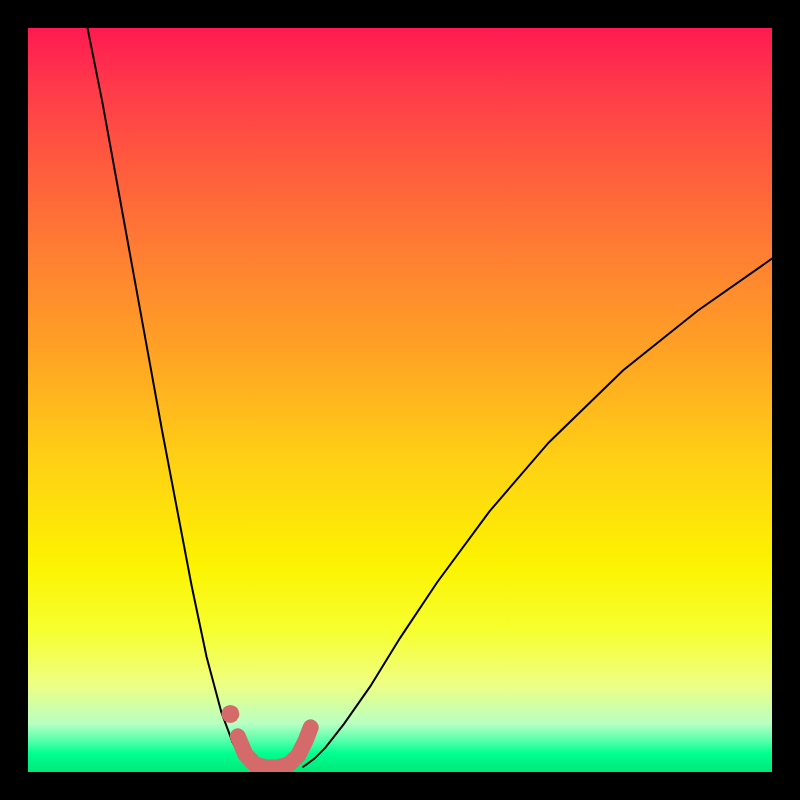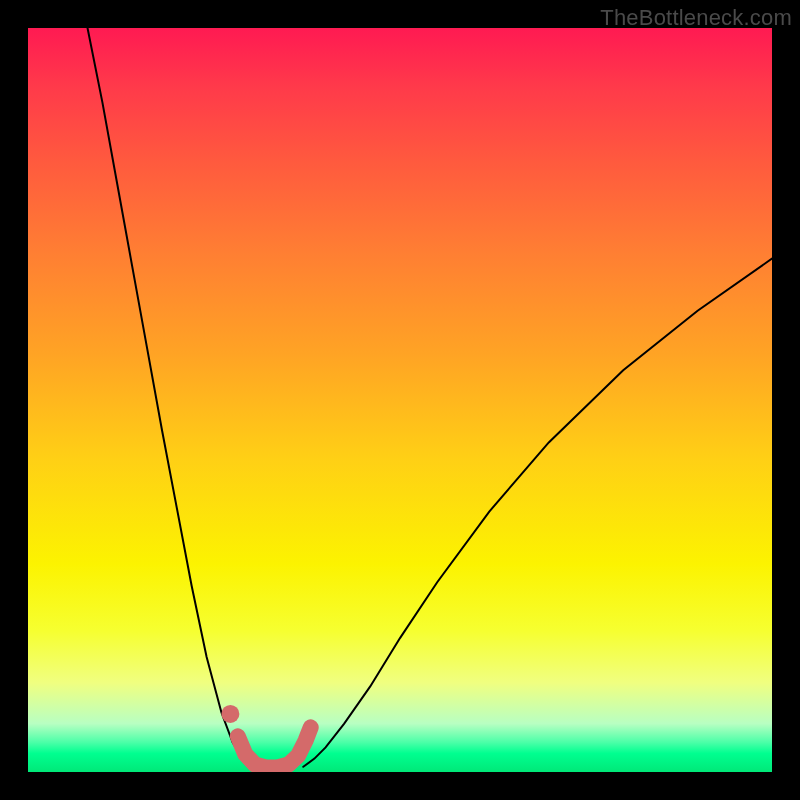--- a/index.html
+++ b/index.html
@@ -61,14 +61,13 @@
 
 <div class="frame">
   <div class="plot">
     <svg class="curves" viewBox="0 0 744 744" preserveAspectRatio="none">
       <path id="left-curve" fill="none" stroke="#000000" stroke-width="2" stroke-linecap="round" d="M59.52 0.00 L74.40 74.40 L89.28 156.24 L104.16 238.08 L119.04 319.92 L133.92 401.76 L148.80 479.88 L163.68 558.00 L178.56 628.68 L193.44 684.48 L204.60 714.24 L215.76 732.84 L223.20 740.28"></path>
       <path id="right-curve" fill="none" stroke="#000000" stroke-width="2" stroke-linecap="round" d="M275.28 738.79 L286.44 730.61 L297.60 719.45 L316.20 695.64 L342.24 658.44 L372.00 610.08 L409.20 554.28 L461.28 483.60 L520.80 414.41 L595.20 342.24 L669.60 282.72 L744.00 230.64"></path>
       <path id="valley-path" fill="none" stroke="#d46a6a" stroke-width="16" stroke-linecap="round" stroke-linejoin="round" d="M209.81 708.29 L217.25 726.14 L226.92 736.56 L238.08 739.54 L249.24 739.54 L260.40 736.56 L270.07 727.63 L277.51 712.75 L282.72 699.36"></path>
       <circle id="valley-dot" fill="#d46a6a" cx="202.37" cy="685.97" r="9"></circle>
     </svg>
   </div>
-  <div class="watermark">TheBottleneck.com</div>
 </div>
 
 </body></html>

